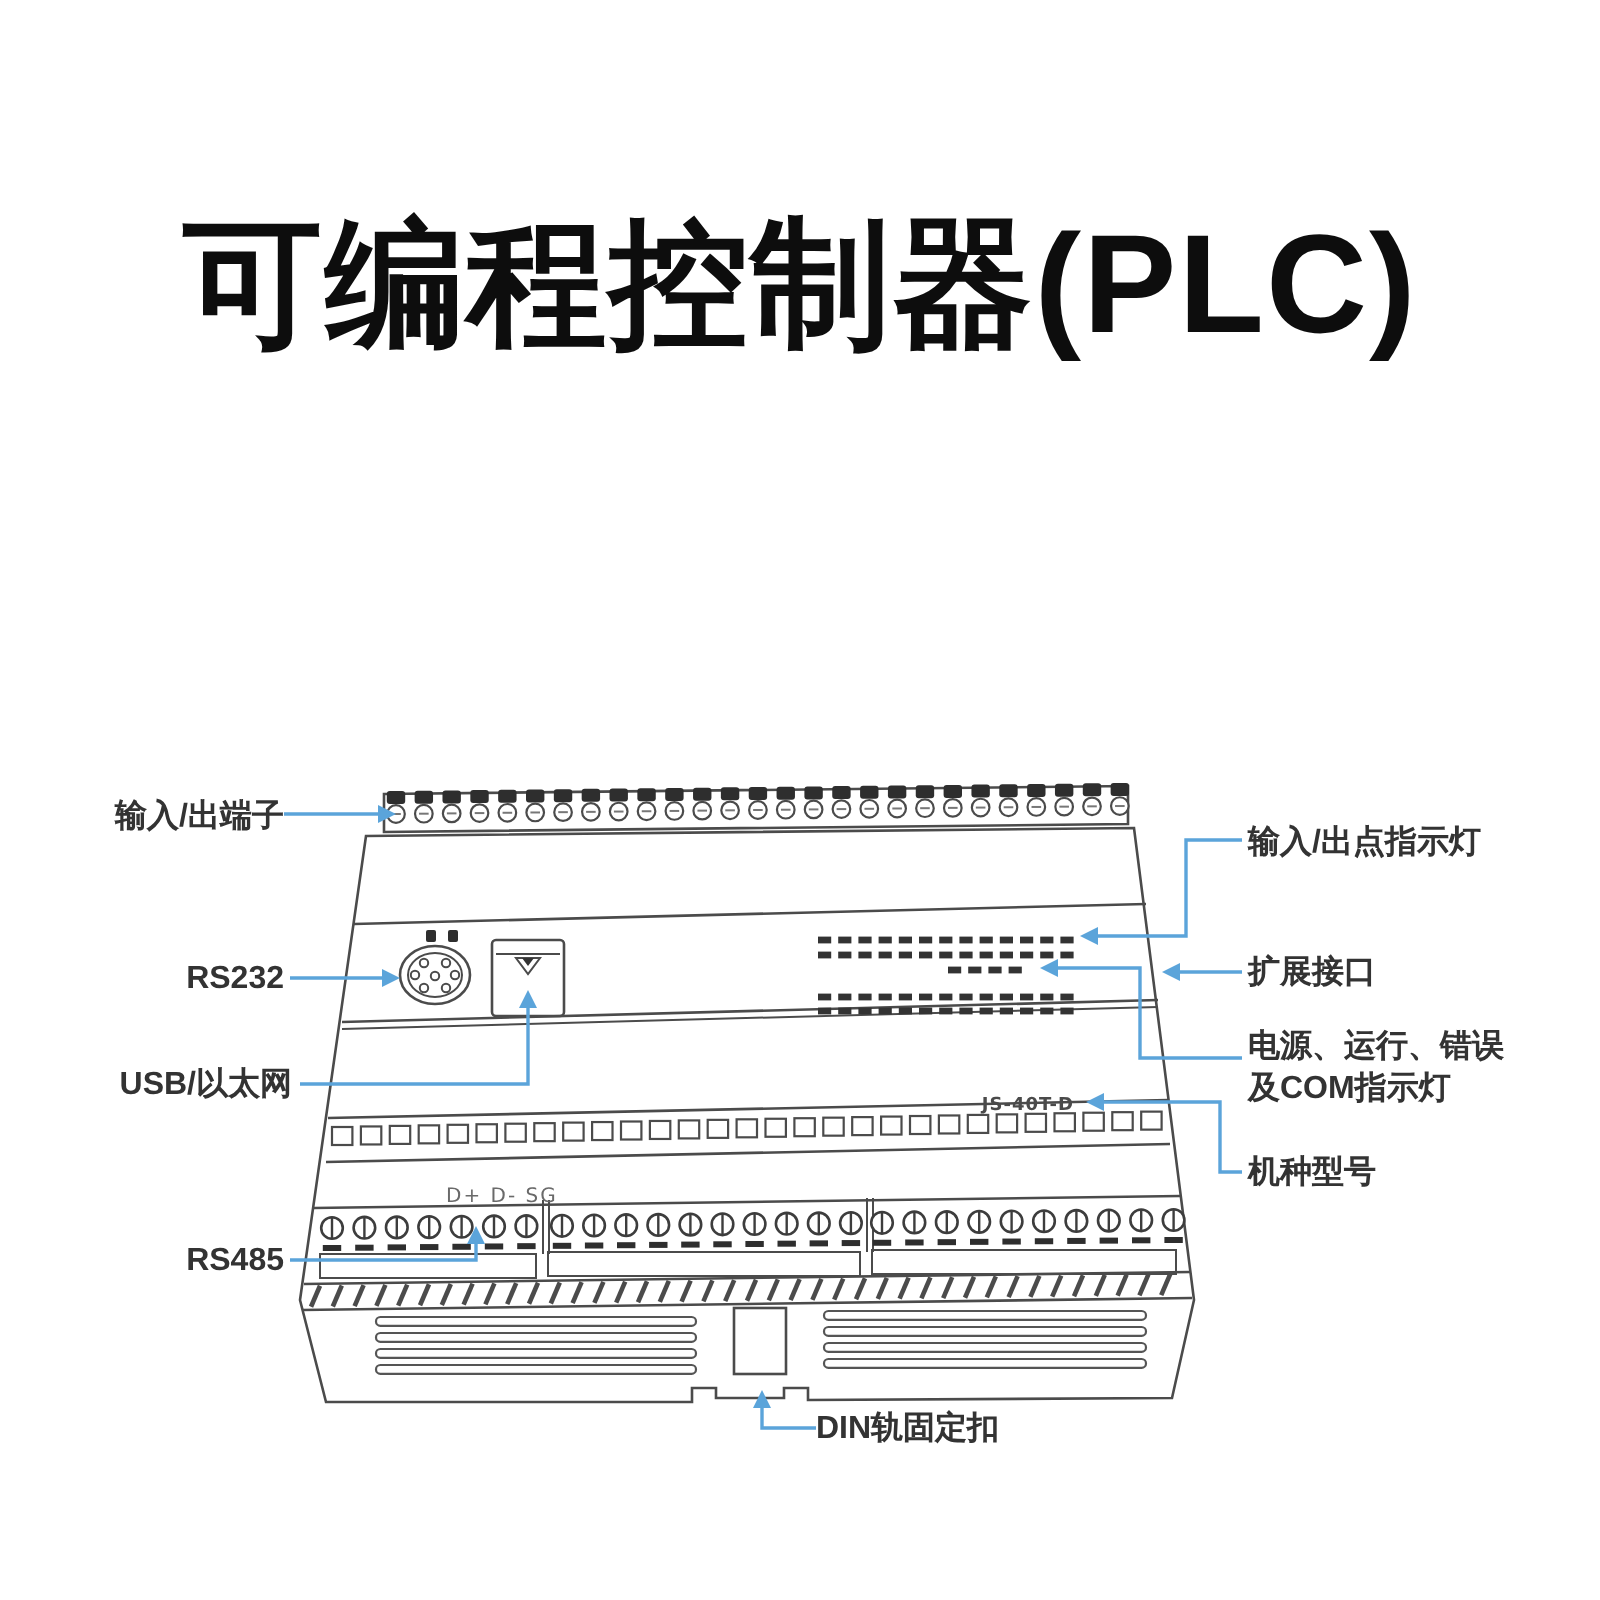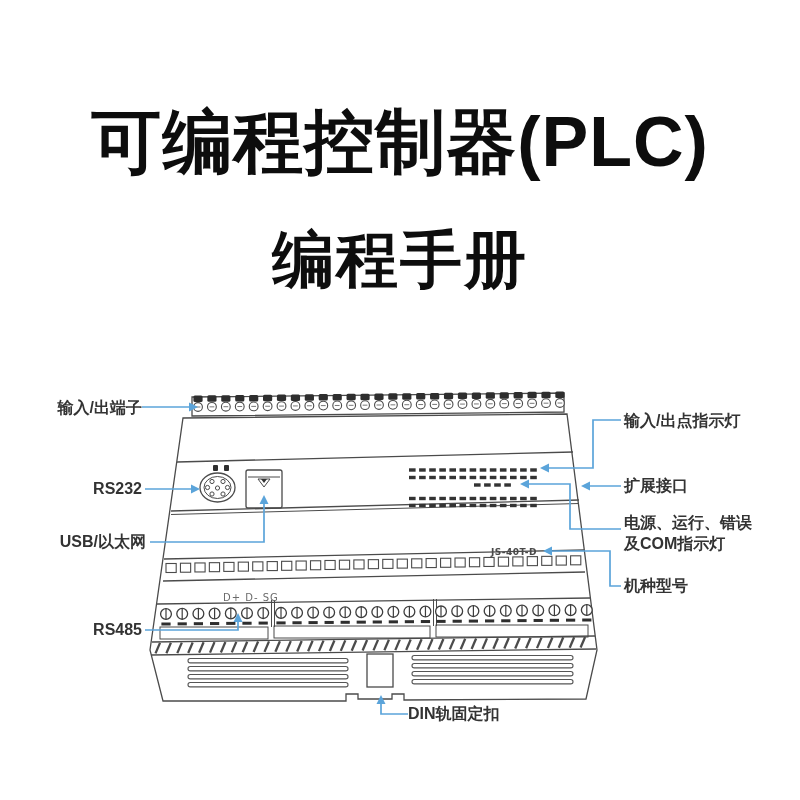--- a/index.html
+++ b/index.html
@@ -29,21 +29,20 @@
   .lbl{font:700 16px "Liberation Sans","DejaVu Sans",sans-serif;fill:var(--label);}
   .tiny{font:400 10px "DejaVu Sans",sans-serif;fill:#6a6a6a;letter-spacing:1px;}
   .model{font:700 9px "DejaVu Sans",sans-serif;fill:#4a4a4a;letter-spacing:0.5px;}
 </style>
 </head>
 <body>
 
 <div class="page">
 
   <div class="title-line1">可编程控制器(PLC)</div>
-  <div class="title-line2">编程手册</div>
 
   <svg width="800" height="800" viewBox="0 0 800 800">
 
     <g>
 
       <path class="dev" d="M192,397 L564,393 L564,412 L192,416 Z"></path>
 
       <path class="dev" stroke-width="1.5" d="M183,418 L567,414 L597,650 L586,699 L404,700 L404,694 L392,694 L392,699 L358,699 L358,694 L346,694 L346,701 L163,701 L150,650 Z"></path>
 
       <line class="dev" x1="177" y1="462" x2="573" y2="452"></line>

